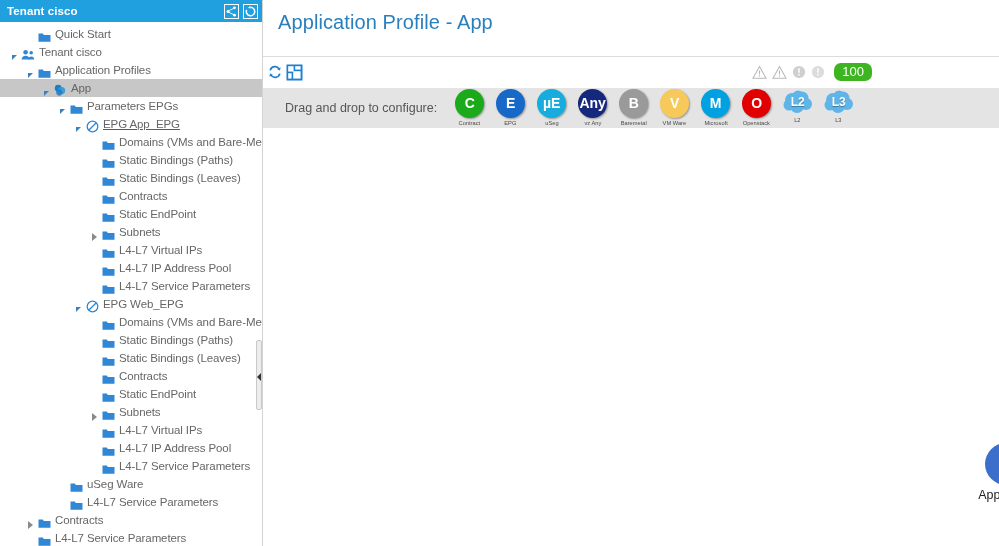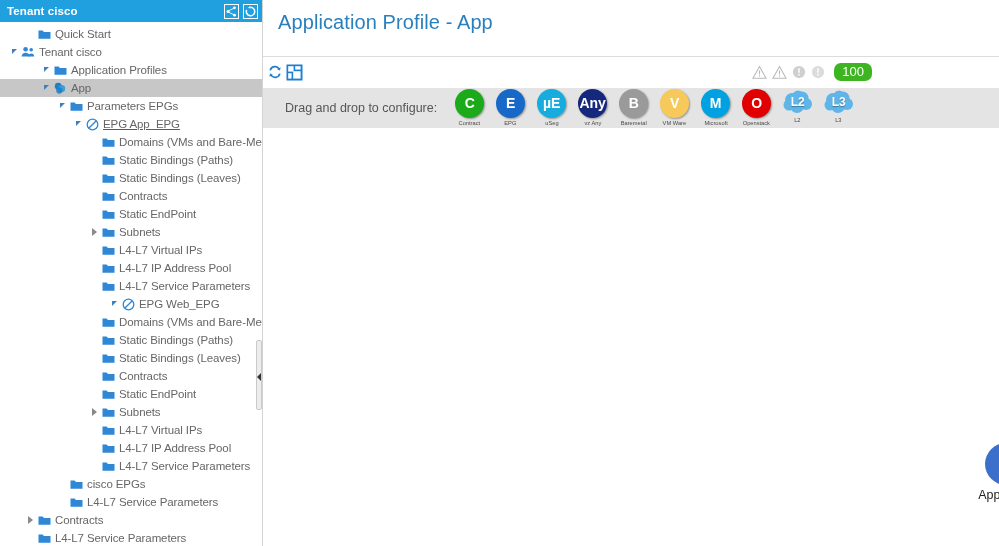--- a/index.html
+++ b/index.html
@@ -56,21 +56,21 @@
 
   #tree {
     padding-top: 3px;
     font-size: 11.5px;
     color: #5a5a5a;
     user-select: none;
   }
   .tnode {
     height: 18px;
     display: flex;
-    align-items: center;
+    align-items: flex-end;
     white-space: nowrap;
     line-height: 18px;
     cursor: pointer;
   }
   .tnode.selected { background: #c7c7c7; }
   .tnode .twist {
     width: 12px; flex: 0 0 12px;
     display: flex; align-items: center; justify-content: center;
   }
   .tnode .ticon {
@@ -287,21 +287,21 @@
           <span class="ticon">
             <svg width="14" height="12" viewBox="0 0 14 12">
               <circle cx="4.6" cy="3.3" r="2.3" fill="#2f87d6"></circle>
               <path d="M0.6 10.6 c0-2.4 1.8-3.8 4-3.8 s4 1.4 4 3.8 z" fill="#2f87d6"></path>
               <circle cx="10.2" cy="3.8" r="1.8" fill="#2f87d6"></circle>
               <path d="M7.2 10.6 c0-2 1.3-3.1 3-3.1 s3 1.1 3 3.1 z" fill="#2f87d6"></path>
             </svg>
           </span>
           <span class="tlabel">Tenant cisco</span>
         </div>
-        <div class="tnode" style="padding-left: 40px;">
+        <div class="tnode" style="padding-left: 24px;">
           <span class="twist">
             <span class="tri-down"></span>
           </span>
           <span class="ticon">
             <svg width="13" height="11" viewBox="0 0 13 11">
               <path d="M0.5 1.6 h4.2 l1.2 1.3 h6.6 v6.8 h-12 z" fill="#2f87d6"></path>
             </svg>
           </span>
           <span class="tlabel">Application Profiles</span>
         </div>
@@ -417,21 +417,21 @@
         </div>
         <div class="tnode" style="padding-left: 88px;">
           <span class="twist"></span>
           <span class="ticon">
             <svg width="13" height="11" viewBox="0 0 13 11">
               <path d="M0.5 1.6 h4.2 l1.2 1.3 h6.6 v6.8 h-12 z" fill="#2f87d6"></path>
             </svg>
           </span>
           <span class="tlabel">L4-L7 Service Parameters</span>
         </div>
-        <div class="tnode" style="padding-left: 108px;">
+        <div class="tnode" style="padding-left: 72px;">
           <span class="twist">
             <span class="tri-down"></span>
           </span>
           <span class="ticon">
             <svg width="13" height="13" viewBox="0 0 13 13">
               <circle cx="6.5" cy="6.5" r="5.3" fill="none" stroke="#2f87d6" stroke-width="1.3"></circle>
               <line x1="2.7" y1="10.3" x2="10.3" y2="2.7" stroke="#2f87d6" stroke-width="1.3"></line>
             </svg>
           </span>
           <span class="tlabel">EPG Web_EPG</span>
@@ -519,21 +519,21 @@
           </span>
           <span class="tlabel">L4-L7 Service Parameters</span>
         </div>
         <div class="tnode" style="padding-left: 56px;">
           <span class="twist"></span>
           <span class="ticon">
             <svg width="13" height="11" viewBox="0 0 13 11">
               <path d="M0.5 1.6 h4.2 l1.2 1.3 h6.6 v6.8 h-12 z" fill="#2f87d6"></path>
             </svg>
           </span>
-          <span class="tlabel">cisco EPGs</span>
+          <span class="tlabel">uSeg Ware</span>
         </div>
         <div class="tnode" style="padding-left: 56px;">
           <span class="twist"></span>
           <span class="ticon">
             <svg width="13" height="11" viewBox="0 0 13 11">
               <path d="M0.5 1.6 h4.2 l1.2 1.3 h6.6 v6.8 h-12 z" fill="#2f87d6"></path>
             </svg>
           </span>
           <span class="tlabel">L4-L7 Service Parameters</span>
         </div>

